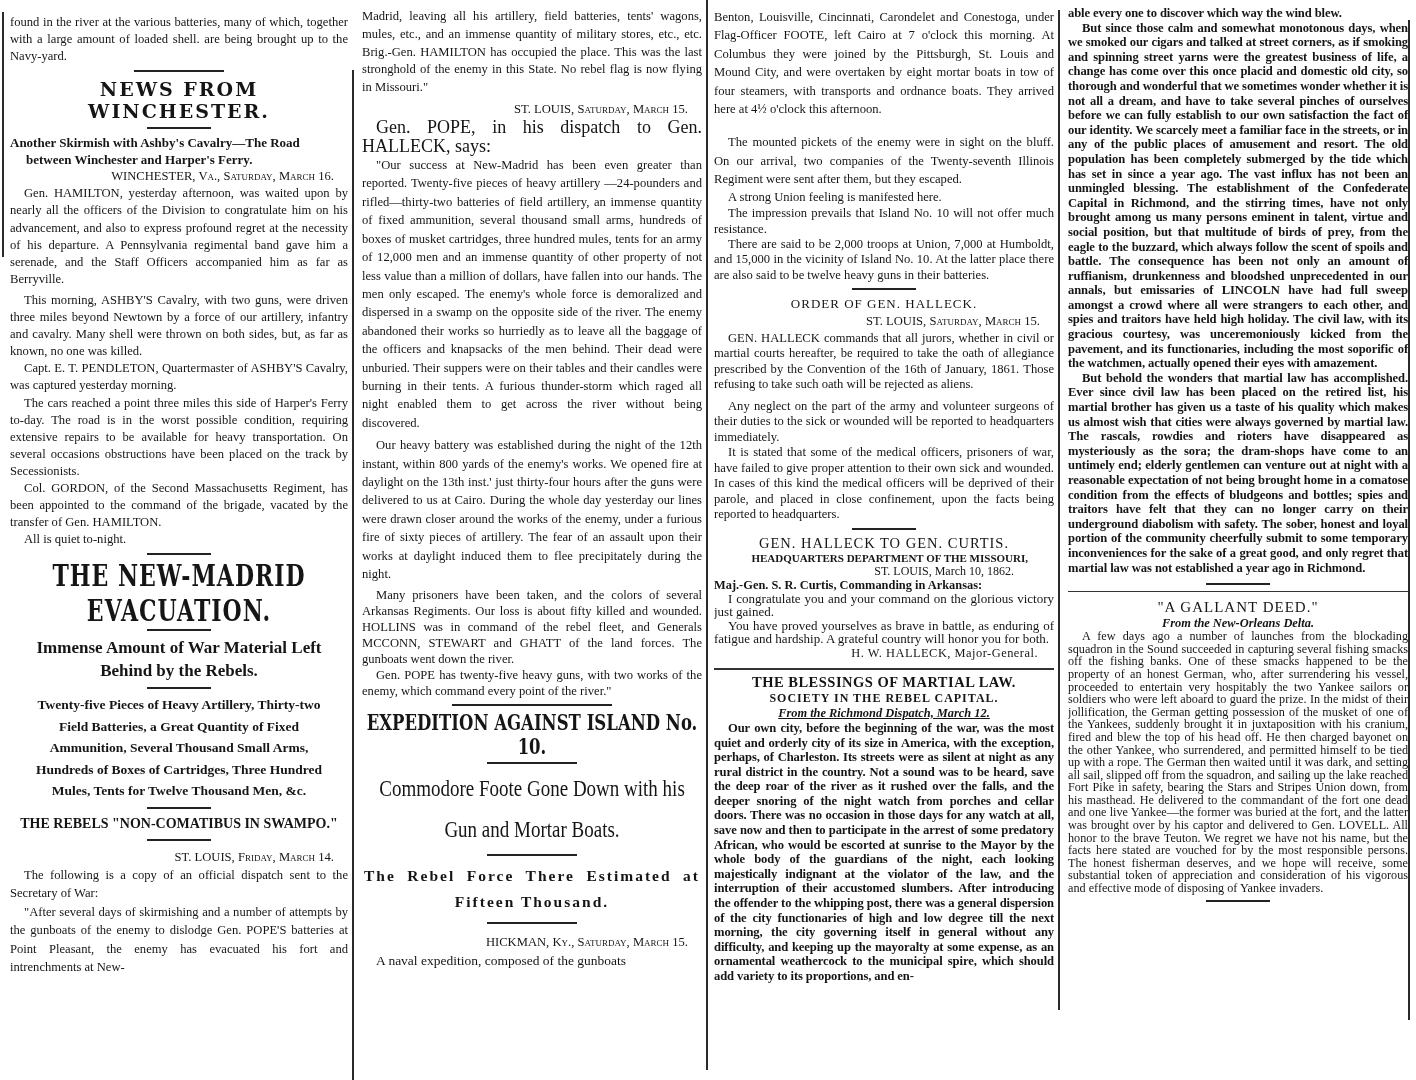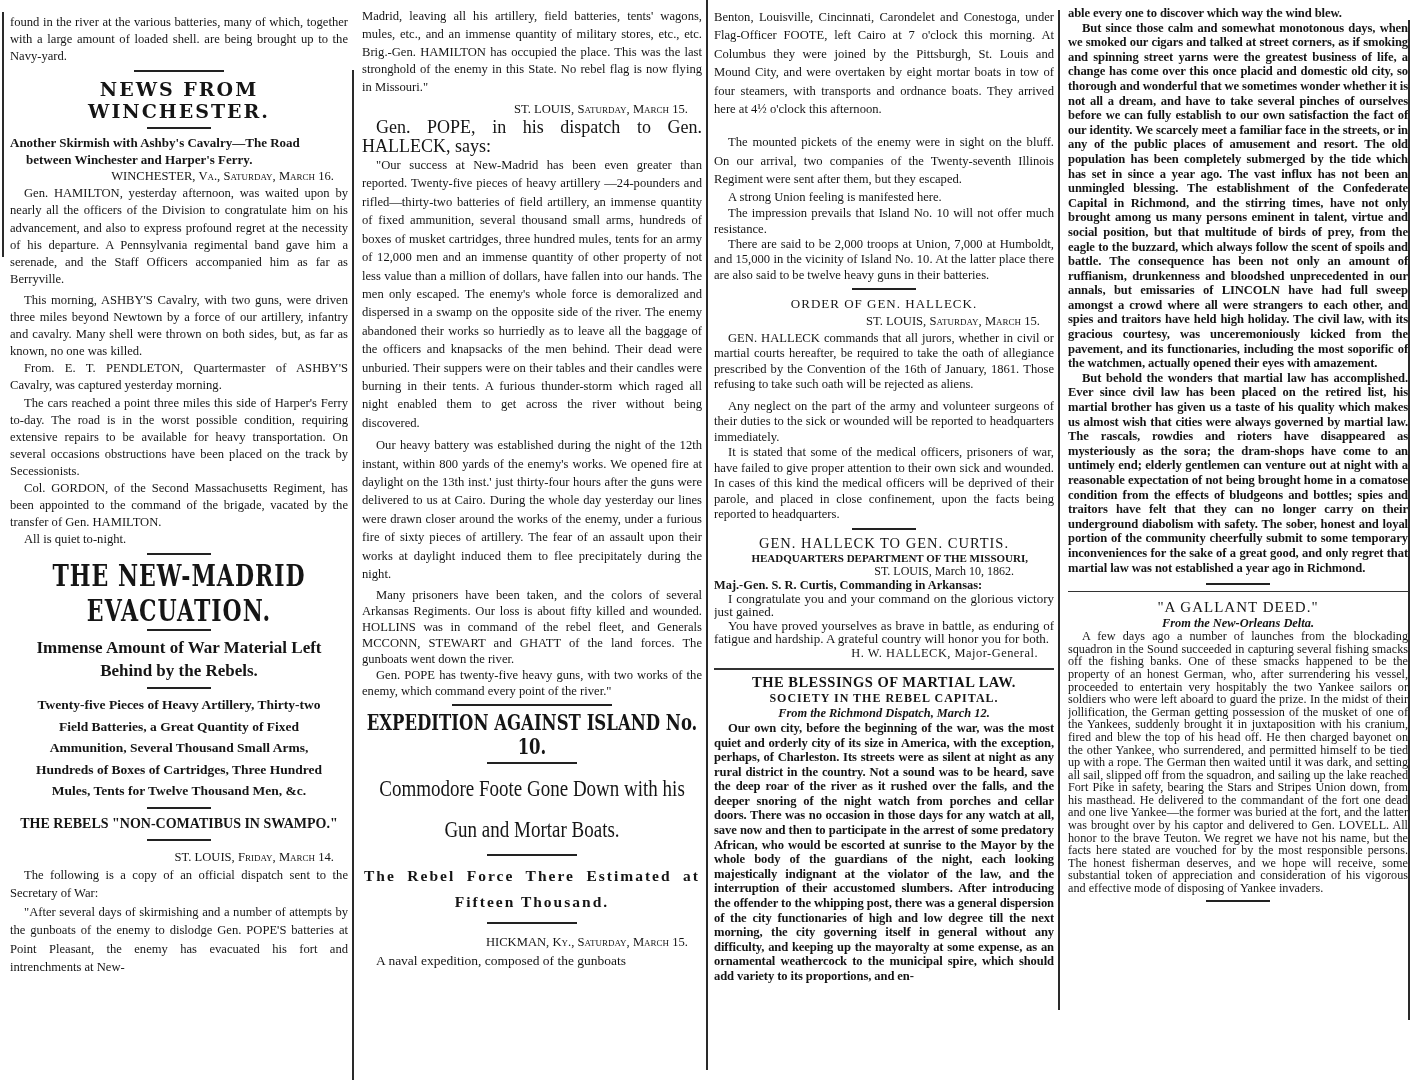--- a/index.html
+++ b/index.html
@@ -32,21 +32,21 @@
 <div class="col" style="left:10px;width:338px;height:1080px;padding-top:14px;">
   <p>found in the river at the various batteries, many of which, together with a large amount of loaded shell. are being brought up to the Navy-yard.</p>
   <div class="sep med"></div>
 
   <div class="hd-big" style="font-size:19px;letter-spacing:2px;margin:4px 0 2px;">NEWS FROM WINCHESTER.</div>
   <div class="sep short"></div>
   <div class="hd-sub" style="font-size:13px;line-height:17px;text-align:left;padding-left:16px;text-indent:-16px;">Another Skirmish with Ashby's Cavalry—The Road between Winchester and Harper's Ferry.</div>
   <div class="dateline sc">WINCHESTER, Va., Saturday, March 16.</div>
   <p class="ind">Gen. HAMILTON, yesterday afternoon, was waited upon by nearly all the officers of the Division to congratulate him on his advancement, and also to express profound regret at the necessity of his departure. A Pennsylvania regimental band gave him a serenade, and the Staff Officers accompanied him as far as Berryville.</p>
   <p class="ind" style="margin-top:4px;">This morning, ASHBY'S Cavalry, with two guns, were driven three miles beyond Newtown by a force of our artillery, infantry and cavalry. Many shell were thrown on both sides, but, as far as known, no one was killed.</p>
-  <p class="ind">From. E. T. PENDLETON, Quartermaster of ASHBY'S Cavalry, was captured yesterday morning.</p>
+  <p class="ind">Capt. E. T. PENDLETON, Quartermaster of ASHBY'S Cavalry, was captured yesterday morning.</p>
   <p class="ind">The cars reached a point three miles this side of Harper's Ferry to-day. The road is in the worst possible condition, requiring extensive repairs to be available for heavy transportation. On several occasions obstructions have been placed on the track by Secessionists.</p>
   <p class="ind">Col. GORDON, of the Second Massachusetts Regiment, has been appointed to the command of the brigade, vacated by the transfer of Gen. HAMILTON.</p>
   <p class="ind">All is quiet to-night.</p>
   <div class="sep short"></div>
 
   <div class="hd-big" style="font-size:22px;letter-spacing:1px;transform:scaleY(1.35);margin:10px 0 8px;">THE NEW-MADRID EVACUATION.</div>
   <div class="sep short"></div>
   <div class="hd-sub" style="font-size:17px;line-height:23px;padding:0 4px;">Immense Amount of War Material Left Behind by the Rebels.</div>
   <div class="sep short"></div>
   <div class="hd-sub" style="font-size:13.5px;line-height:21.5px;padding:0 20px;">Twenty-five Pieces of Heavy Artillery, Thirty-two Field Batteries, a Great Quantity of Fixed Ammunition, Several Thousand Small Arms, Hundreds of Boxes of Cartridges, Three Hundred Mules, Tents for Twelve Thousand Men, &amp;c.</div>
@@ -97,21 +97,21 @@
   <div class="sc" style="font-size:11px;font-weight:bold;text-align:right;padding-right:26px;line-height:13px;">HEADQUARTERS DEPARTMENT OF THE MISSOURI,</div>
   <div style="font-size:12px;text-align:right;padding-right:40px;line-height:13px;">ST. LOUIS, March 10, 1862.</div>
   <div style="font-size:12.4px;font-weight:bold;line-height:14px;">Maj.-Gen. S. R. Curtis, Commanding in Arkansas:</div>
   <p class="ind" style="line-height:13.6px;font-size:13px;">I congratulate you and your command on the glorious victory just gained.</p>
   <p class="ind" style="line-height:13.6px;font-size:13px;">You have proved yourselves as brave in battle, as enduring of fatigue and hardship. A grateful country will honor you for both.</p>
   <div style="font-size:12.4px;text-align:right;padding-right:16px;line-height:14px;letter-spacing:0.5px;">H. W. HALLECK, Major-General.</div>
   <div class="hr-full" style="margin:8px 0 4px;"></div>
 
   <div class="hd-sub" style="font-size:14.5px;letter-spacing:0.5px;line-height:17px;">THE BLESSINGS OF MARTIAL LAW.</div>
   <div class="hd-sub" style="font-size:12px;letter-spacing:1px;line-height:15px;">SOCIETY IN THE REBEL CAPITAL.</div>
-  <div class="hd-sub" style="font-size:12.4px;font-style:italic;line-height:15px;">From the Richmond Dispatch, March 12.</div>
+  <div class="hd-sub" style="font-size:12.4px;font-style:italic;line-height:15px;text-decoration:underline;">From the Richmond Dispatch, March 12.</div>
   <div class="dense">
     <p class="ind">Our own city, before the beginning of the war, was the most quiet and orderly city of its size in America, with the exception, perhaps, of Charleston. Its streets were as silent at night as any rural district in the country. Not a sound was to be heard, save the deep roar of the river as it rushed over the falls, and the deeper snoring of the night watch from porches and cellar doors. There was no occasion in those days for any watch at all, save now and then to participate in the arrest of some predatory African, who would be escorted at sunrise to the Mayor by the whole body of the guardians of the night, each looking majestically indignant at the violator of the law, and the interruption of their accustomed slumbers. After introducing the offender to the whipping post, there was a general dispersion of the city functionaries of high and low degree till the next morning, the city governing itself in general without any difficulty, and keeping up the mayoralty at some expense, as an ornamental weathercock to the municipal spire, which should add variety to its proportions, and en-</p>
   </div>
 </div>
 
 <div class="col" style="left:1068px;width:340px;height:1080px;padding-top:6px;">
   <div class="dense">
     <p>able every one to discover which way the wind blew.</p>
     <p class="ind">But since those calm and somewhat monotonous days, when we smoked our cigars and talked at street corners, as if smoking and spinning street yarns were the greatest business of life, a change has come over this once placid and domestic old city, so thorough and wonderful that we sometimes wonder whether it is not all a dream, and have to take several pinches of ourselves before we can fully establish to our own satisfaction the fact of our identity. We scarcely meet a familiar face in the streets, or in any of the public places of amusement and resort. The old population has been completely submerged by the tide which has set in since a year ago. The vast influx has not been an unmingled blessing. The establishment of the Confederate Capital in Richmond, and the stirring times, have not only brought among us many persons eminent in talent, virtue and social position, but that multitude of birds of prey, from the eagle to the buzzard, which always follow the scent of spoils and battle. The consequence has been not only an amount of ruffianism, drunkenness and bloodshed unprecedented in our annals, but emissaries of LINCOLN have had full sweep amongst a crowd where all were strangers to each other, and spies and traitors have held high holiday. The civil law, with its gracious courtesy, was unceremoniously kicked from the pavement, and its functionaries, including the most soporific of the watchmen, actually opened their eyes with amazement.</p>
     <p class="ind">But behold the wonders that martial law has accomplished. Ever since civil law has been placed on the retired list, his martial brother has given us a taste of his quality which makes us almost wish that cities were always governed by martial law. The rascals, rowdies and rioters have disappeared as mysteriously as the sora; the dram-shops have come to an untimely end; elderly gentlemen can venture out at night with a reasonable expectation of not being brought home in a comatose condition from the effects of bludgeons and bottles; spies and traitors have felt that they can no longer carry on their underground diabolism with safety. The sober, honest and loyal portion of the community cheerfully submit to some temporary inconveniences for the sake of a great good, and only regret that martial law was not established a year ago in Richmond.</p>

